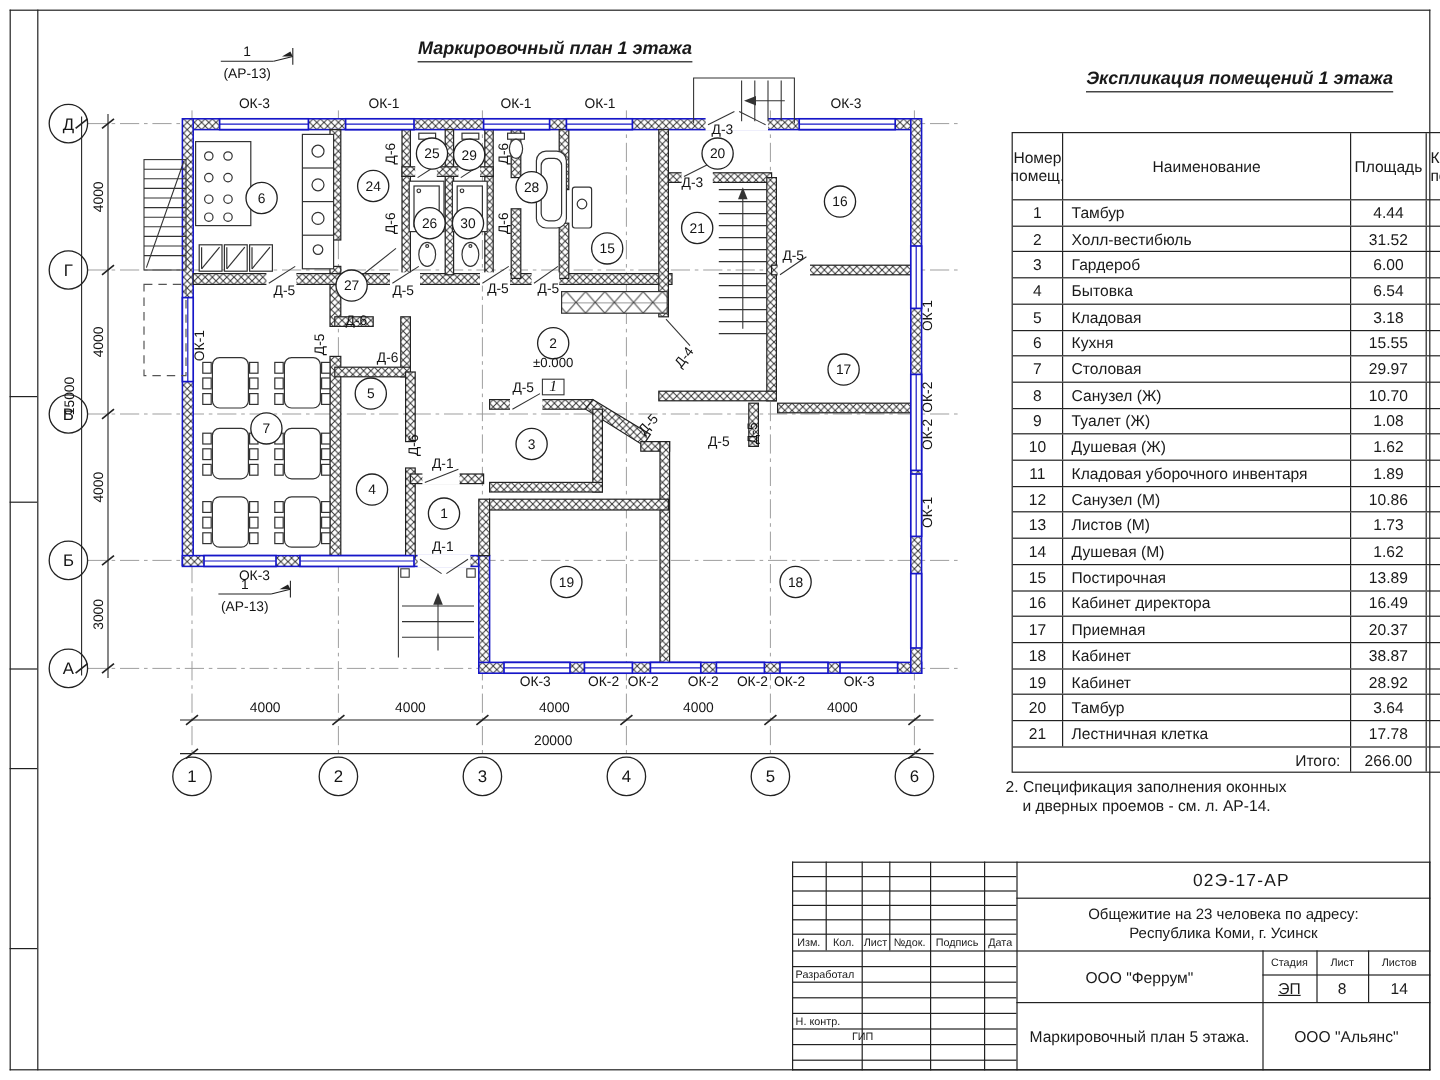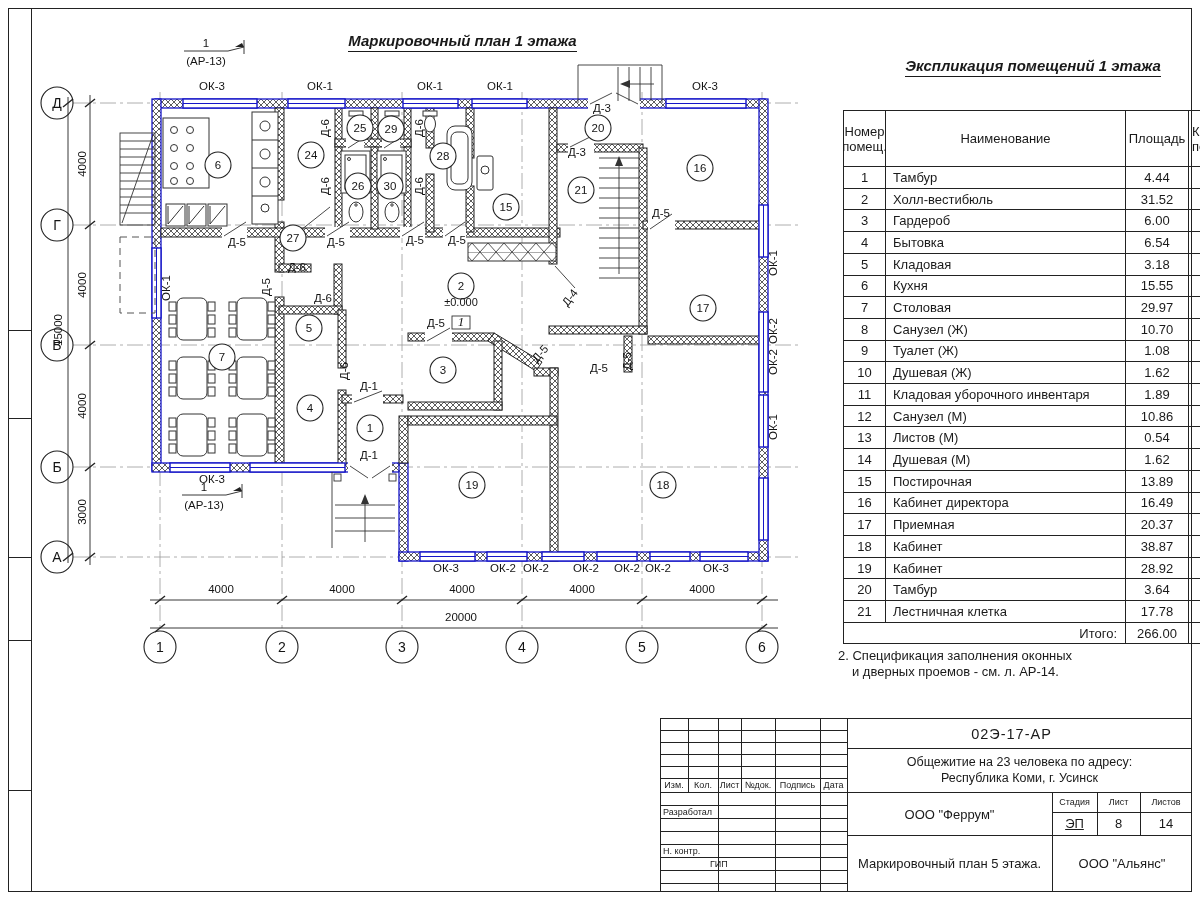--- a/index.html
+++ b/index.html
@@ -576,21 +576,21 @@
         </div>
         <div class="trow">
           <div class="tc c1">12</div>
           <div class="tc c2">Санузел (М)</div>
           <div class="tc c3">10.86</div>
           <div class="tc c4"></div>
         </div>
         <div class="trow">
           <div class="tc c1">13</div>
           <div class="tc c2">Листов (М)</div>
-          <div class="tc c3">0.54</div>
+          <div class="tc c3">1.73</div>
           <div class="tc c4"></div>
         </div>
         <div class="trow">
           <div class="tc c1">14</div>
           <div class="tc c2">Душевая (М)</div>
           <div class="tc c3">1.62</div>
           <div class="tc c4"></div>
         </div>
         <div class="trow">
           <div class="tc c1">15</div>
@@ -671,21 +671,21 @@
     <div class="ln" style="left:58px;top:0;width:1px;height:174px;"></div>
     <div class="ln" style="left:81px;top:0;width:1px;height:74px;"></div>
     <div class="ln" style="left:115px;top:0;width:1px;height:174px;"></div>
     <div class="ln" style="left:160px;top:0;width:1px;height:174px;"></div>
     <div class="ln" style="left:187px;top:0;width:1.4px;height:174px;"></div>
     <div class="ln" style="left:392px;top:74px;width:1.2px;height:100px;"></div>
     <div class="ln" style="left:437px;top:74px;width:1px;height:43px;"></div>
     <div class="ln" style="left:480px;top:74px;width:1px;height:43px;"></div>
     <div class="ln" style="left:530.6px;top:0;width:1.4px;height:174px;"></div>
 
-    <div class="tx doc" style="left:187px;top:2px;width:329px;height:27px;">02Э-17-АР</div>
+    <div class="tx doc" style="left:187px;top:2px;width:329px;height:27px;padding-left:23px;">02Э-17-АР</div>
     <div class="tx proj" style="left:187px;top:32px;width:345px;height:40px;flex-direction:column;">
       <span>Общежитие на 23 человека по адресу:</span>
       <span>Республика Коми, г. Усинск</span>
     </div>
     <div class="tx big" style="left:187px;top:76px;width:205px;height:40px;">ООО "Феррум"</div>
     <div class="tx" style="left:392px;top:75px;width:45px;height:18px;">Стадия</div>
     <div class="tx" style="left:437px;top:75px;width:43px;height:18px;">Лист</div>
     <div class="tx" style="left:480px;top:75px;width:52px;height:18px;">Листов</div>
     <div class="tx big" style="left:392px;top:95px;width:45px;height:21px;text-decoration:underline;">ЭП</div>
     <div class="tx big" style="left:437px;top:95px;width:43px;height:21px;">8</div>

